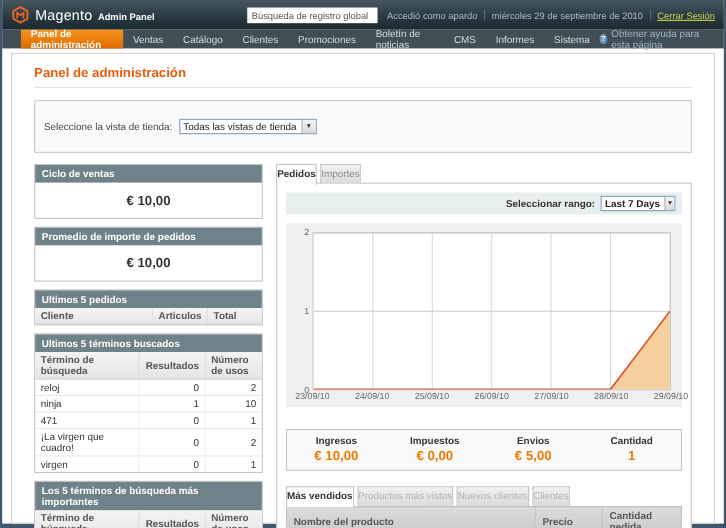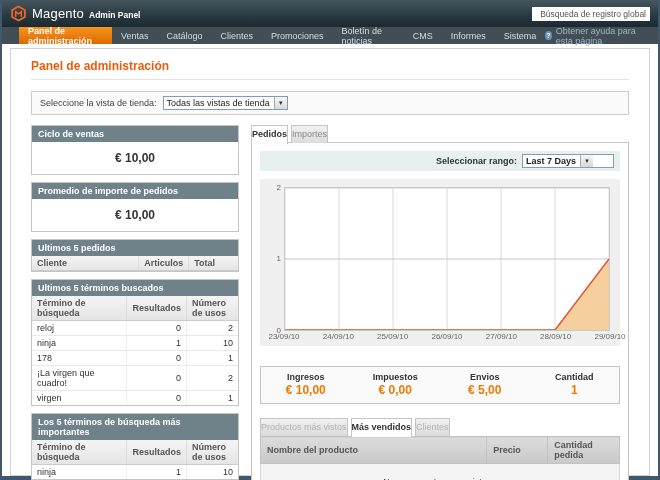--- a/index.html
+++ b/index.html
@@ -23,21 +23,20 @@
     display:flex; align-items:center; padding:0 8px;
   }
   .logo-ico { width:17px; height:17px; margin-right:5px; }
   .brand { color:#fff; font-size:13px; letter-spacing:0.2px; }
   .brand-sub { color:#fff; font-size:8.5px; font-weight:bold; margin-left:5px; margin-top:3px; }
   .hdr-search {
     margin-left:auto; width:118px; height:14px;
     border:1px solid #fff; background:#fff;
     font-size:8.5px; color:#555; padding:1px 3px;
     font-family:"Liberation Sans", sans-serif;
-    text-align:right;
   }
   .hdr-meta { display:flex; align-items:center; font-size:8.5px; color:#aebcc4; margin-left:9px; white-space:nowrap; }
   .hdr-meta .sep { width:1px; height:9px; background:#5c6d75; margin:0 6px; }
   .logout { color:#ccd64d; text-decoration:underline; cursor:pointer; }
   
   .nav {
     height:17px; flex:none; background:#414e56;
     display:flex; align-items:stretch; padding-left:17px;
     font-size:9px; color:#d4dde2;
   }
@@ -52,21 +51,21 @@
     font-size:7px; line-height:9px; text-align:center; font-weight:bold;
   }
   
   .container {
     margin:4px 8px 0; border:1px solid #d2d2d2; background:#fff;
     padding:9px 20px 14px; min-height:402px;
   }
   .page-title { color:#e85d0c; font-size:12px; font-weight:bold; margin:1px 0 6px; }
   .title-rule { border-bottom:1px solid #e3e3e3; margin-bottom:11px; }
   .store-bar {
-    border:1px solid #ccc; background:#fafafa; padding:4px 8px;
+    border:1px solid #ccc; background:#fafafa; padding:16px 8px;
     display:flex; align-items:center; gap:6px; font-size:9px; color:#444;
     margin-bottom:10px;
   }
   .fake-select {
     display:inline-flex; align-items:stretch; border:1px solid #7f9db9;
     background:#fff; height:14px; font-size:9px; color:#222; cursor:pointer;
   }
   .fs-text { padding:1px 4px 0 3px; white-space:nowrap; }
   .fs-btn {
     width:13px; background:linear-gradient(#f6f6f6,#d8d8d8);
@@ -135,20 +134,27 @@
 <div class="page">
 
   <div class="hdr">
     <svg class="logo-ico" viewBox="0 0 24 24">
       <path d="M12 2 L21 7 V17 L12 22 L3 17 V7 Z" fill="none" stroke="#f26822" stroke-width="2.4"></path>
       <path d="M8 16.5 V9.5 L12 12.5 L16 9.5 V16.5" fill="none" stroke="#f26822" stroke-width="2.2"></path>
     </svg>
     <span class="brand">Magento</span>
     <span class="brand-sub">Admin Panel</span>
     <input class="hdr-search" type="text" value="Búsqueda de registro global" style="">
+    <div class="hdr-meta">
+      <span>Accedió como apardo</span>
+      <span class="sep"></span>
+      <span>miércoles 29 de septiembre de 2010</span>
+      <span class="sep"></span>
+      <span class="logout">Cerrar Sesión</span>
+    </div>
   </div>
 
   <div class="nav">
     <span class="nav-tab active">Panel de administración</span>
     <span class="nav-tab">Ventas</span>
     <span class="nav-tab">Catálogo</span>
     <span class="nav-tab">Clientes</span>
     <span class="nav-tab">Promociones</span>
     <span class="nav-tab">Boletín de noticias</span>
     <span class="nav-tab">CMS</span>
@@ -212,21 +218,21 @@
               <td>reloj</td>
               <td class="num">0</td>
               <td class="num">2</td>
             </tr>
             <tr>
               <td>ninja</td>
               <td class="num">1</td>
               <td class="num">10</td>
             </tr>
             <tr>
-              <td>178</td>
+              <td>471</td>
               <td class="num">0</td>
               <td class="num">1</td>
             </tr>
             <tr>
               <td>¡La virgen que cuadro!</td>
               <td class="num">0</td>
               <td class="num">2</td>
             </tr>
             <tr>
               <td>virgen</td>
@@ -259,21 +265,21 @@
 
       <div class="main">
         <div class="tabs">
           <span class="tab active">Pedidos</span>
           <span class="tab">Importes</span>
         </div>
 
         <div class="panel">
           <div class="range-bar">
             <span>Seleccionar rango:</span>
-            <span class="fake-select" style="width:92px; justify-content:flex-start">
+            <span class="fake-select" style="width:68px; justify-content:flex-start">
               <span class="fs-text">Last 7 Days</span>
               <span class="fs-btn">▼</span>
             </span>
           </div>
 
           <div class="chart-wrap">
             <div class="chart-row">
               <div class="ylabels">
                 <span class="yl-top">2</span>
                 <span class="yl-mid">1</span>
@@ -320,22 +326,23 @@
               <div class="tlabel">Envios</div>
               <div class="tvalue">€ 5,00</div>
             </div>
             <div class="tcell">
               <div class="tlabel">Cantidad</div>
               <div class="tvalue">1</div>
             </div>
           </div>
 
           <div class="tabs bottom-tabs">
+            <span class="tab active">Más vendidos</span>
             <span class="tab dimmed">Productos más vistos</span>
-            <span class="tab active">Más vendidos</span>
+            <span class="tab dimmed">Nuevos clientes</span>
             <span class="tab dimmed">Clientes</span>
           </div>
 
           <table class="ptable">
             <tbody>
                 <tr>
               <th style="width:63%">Nombre del producto</th>
               <th style="width:17%">Precio</th>
               <th style="width:20%">Cantidad pedida</th>
             </tr>

